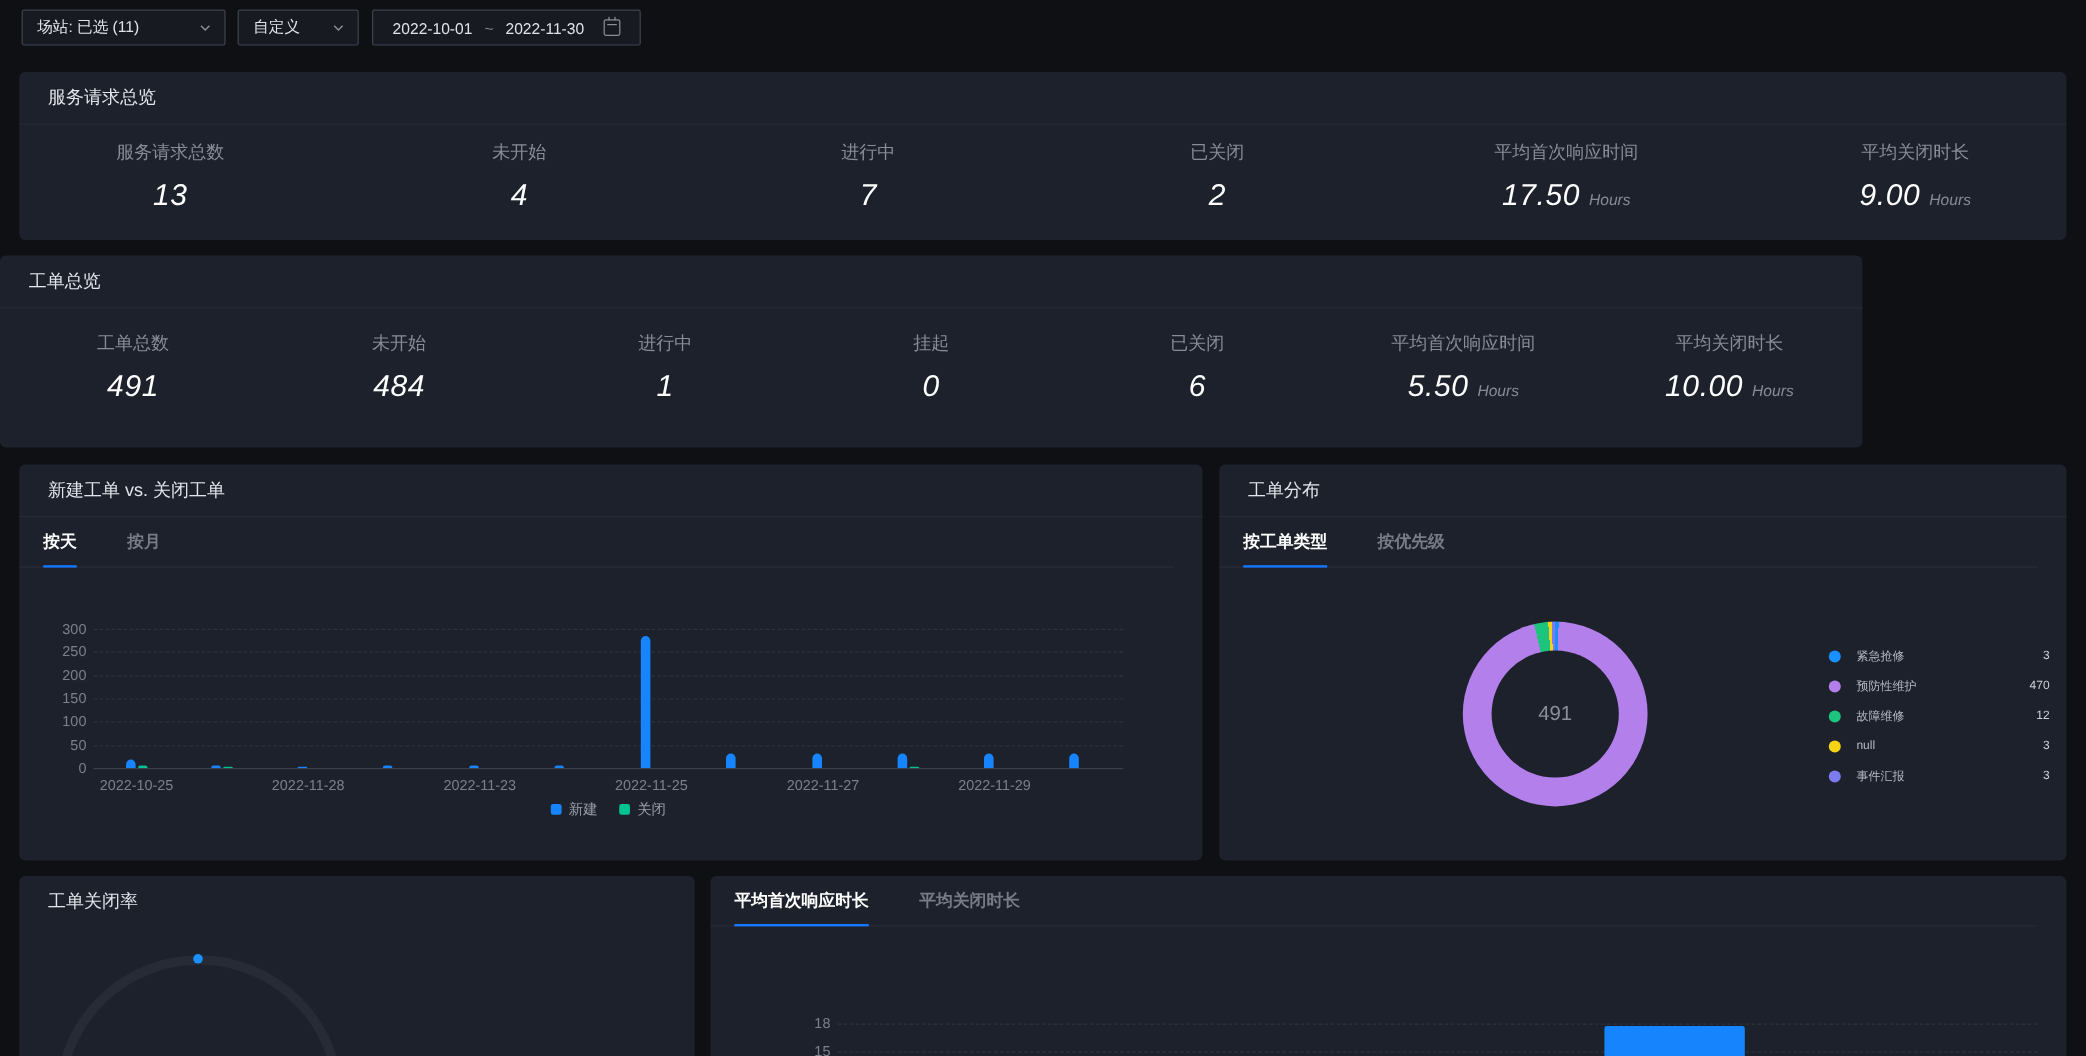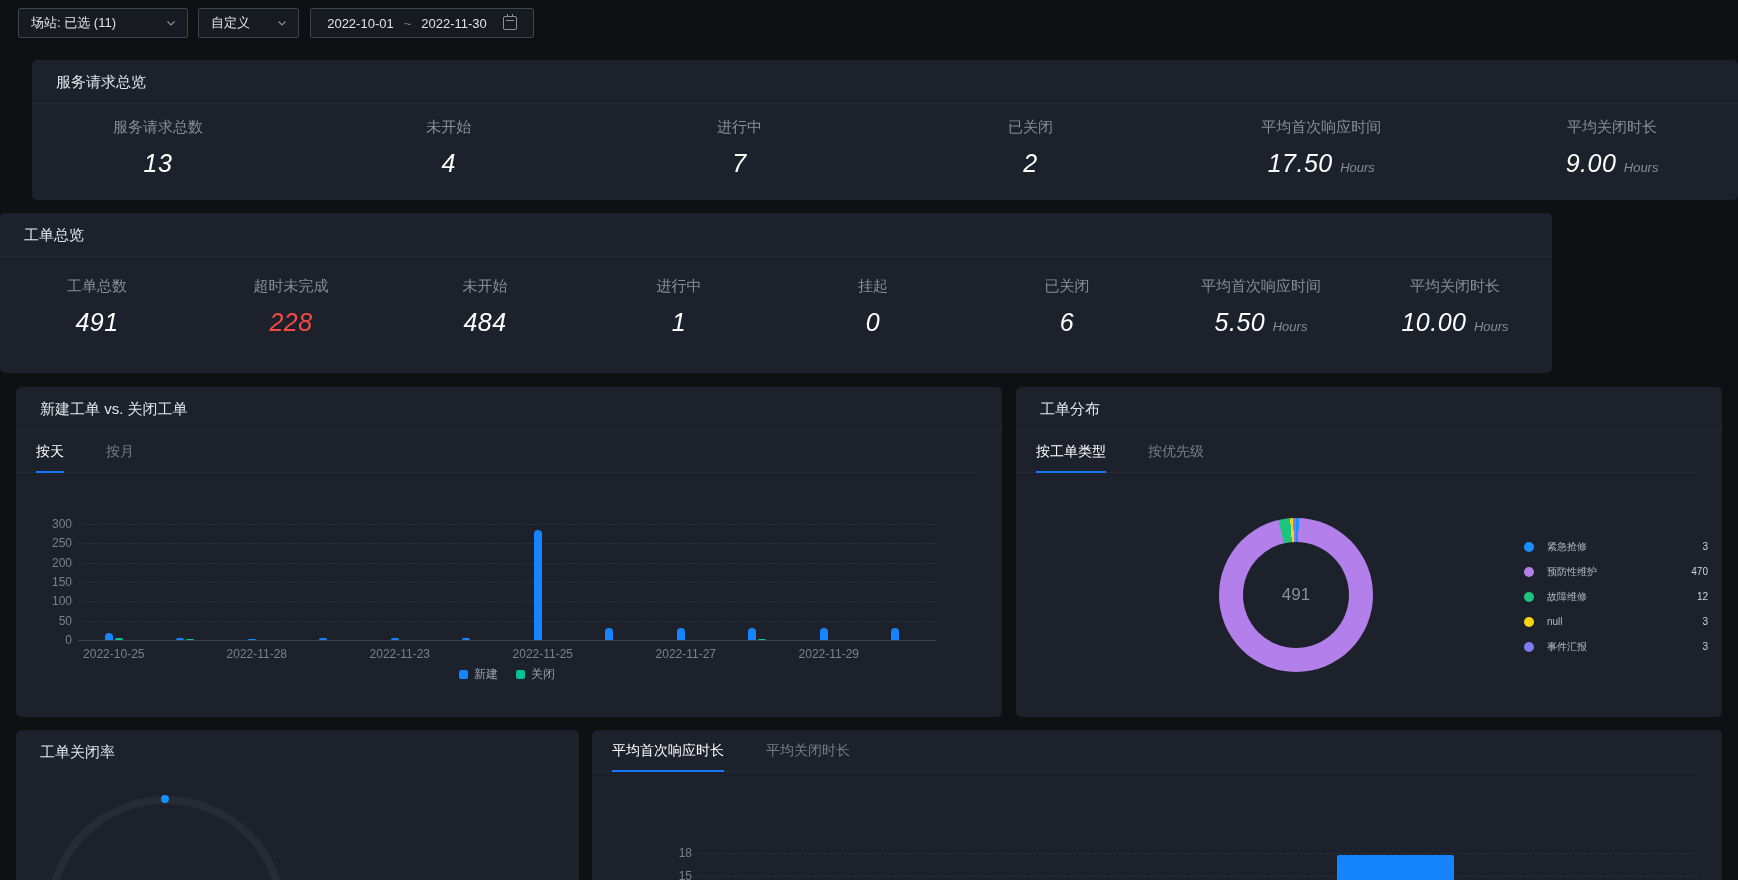--- a/index.html
+++ b/index.html
@@ -17,21 +17,21 @@
   .p-head { height:44px; line-height:44px; padding:0 24px; font-size:15px; color:#e2e5ea;
     border-bottom:1px solid #272b35; }
   .stats { display:flex; text-align:center; }
   .stat { flex:1; }
   #service-stats { padding-top:14px;gap:39px; }
   #workorder-stats { padding-top:20px; }
   .stat-label { font-size:15px; color:#868d98; }
   .stat-value { margin-top:12px; font-size:25px; font-weight:500; color:#ffffff; letter-spacing:.5px;font-style:italic; }
   .stat-unit { font-size:13px; font-weight:400; color:#868d98; letter-spacing:0; }
   .tabs { height:42px; display:flex; gap:42px; padding:0 0 0 20px; margin-right:24px;
-    border-bottom:1px solid #272b35; align-items:stretch; }
+    border-bottom:1px solid #272b35; align-items:stretch;font-weight:bold; }
   .tab { font-size:14px; color:#767c87; display:flex; align-items:center; position:relative; cursor:pointer; }
   .tab.active { color:#ffffff; }
   .tab.active::after { content:""; position:absolute; left:0; right:0; bottom:-1px; height:2px; background:#1677ff; }
   .gl { position:absolute; height:0; border-top:1px dashed #2d323c; }
   .gl.solid { border-top:1px solid #3a3f4a; }
   .gl-label { position:absolute; left:10px; width:46px; text-align:right; font-size:12px; color:#7b8089; }
   .bar { position:absolute; width:8px; border-radius:4px 4px 0 0; }
   .x-label { position:absolute; width:100px; text-align:center; font-size:12px; color:#7b8089; }
   .legend { position:absolute; left:62px; width:858px; text-align:center; font-size:12px; color:#9aa0a9; }
   .leg-item { margin:0 9px; }
@@ -76,21 +76,21 @@
     </span>
   </div>
   <div class="ctrl dates">
     <span>2022-10-01</span>
     <span class="tilde">~</span>
     <span>2022-11-30</span>
     <span class="icon-cal"></span>
   </div>
 </div>
 
-<div class="panel" style="left:32px;top:60px;width:1706px;height:140px">
+<div class="panel" style="left:16px;top:60px;width:1706px;height:140px">
   <div class="p-head">服务请求总览</div>
   <div class="stats" id="service-stats">
       <div class="stat">
        <div class="stat-label">服务请求总数</div>
        <div class="stat-value">13</div>
      </div>
       <div class="stat">
        <div class="stat-label">未开始</div>
        <div class="stat-value">4</div>
      </div>
@@ -112,24 +112,20 @@
      </div>
     </div>
 </div>
 
 <div class="panel" style="left:0;top:213px;width:1552px;height:160px">
   <div class="p-head">工单总览</div>
   <div class="stats" id="workorder-stats">
       <div class="stat">
        <div class="stat-label">工单总数</div>
        <div class="stat-value">491</div>
-     </div>
-      <div class="stat">
-       <div class="stat-label">超时未完成</div>
-       <div class="stat-value" style="color:#f54a45">228</div>
      </div>
       <div class="stat">
        <div class="stat-label">未开始</div>
        <div class="stat-value">484</div>
      </div>
       <div class="stat">
        <div class="stat-label">进行中</div>
        <div class="stat-value">1</div>
      </div>
       <div class="stat">

